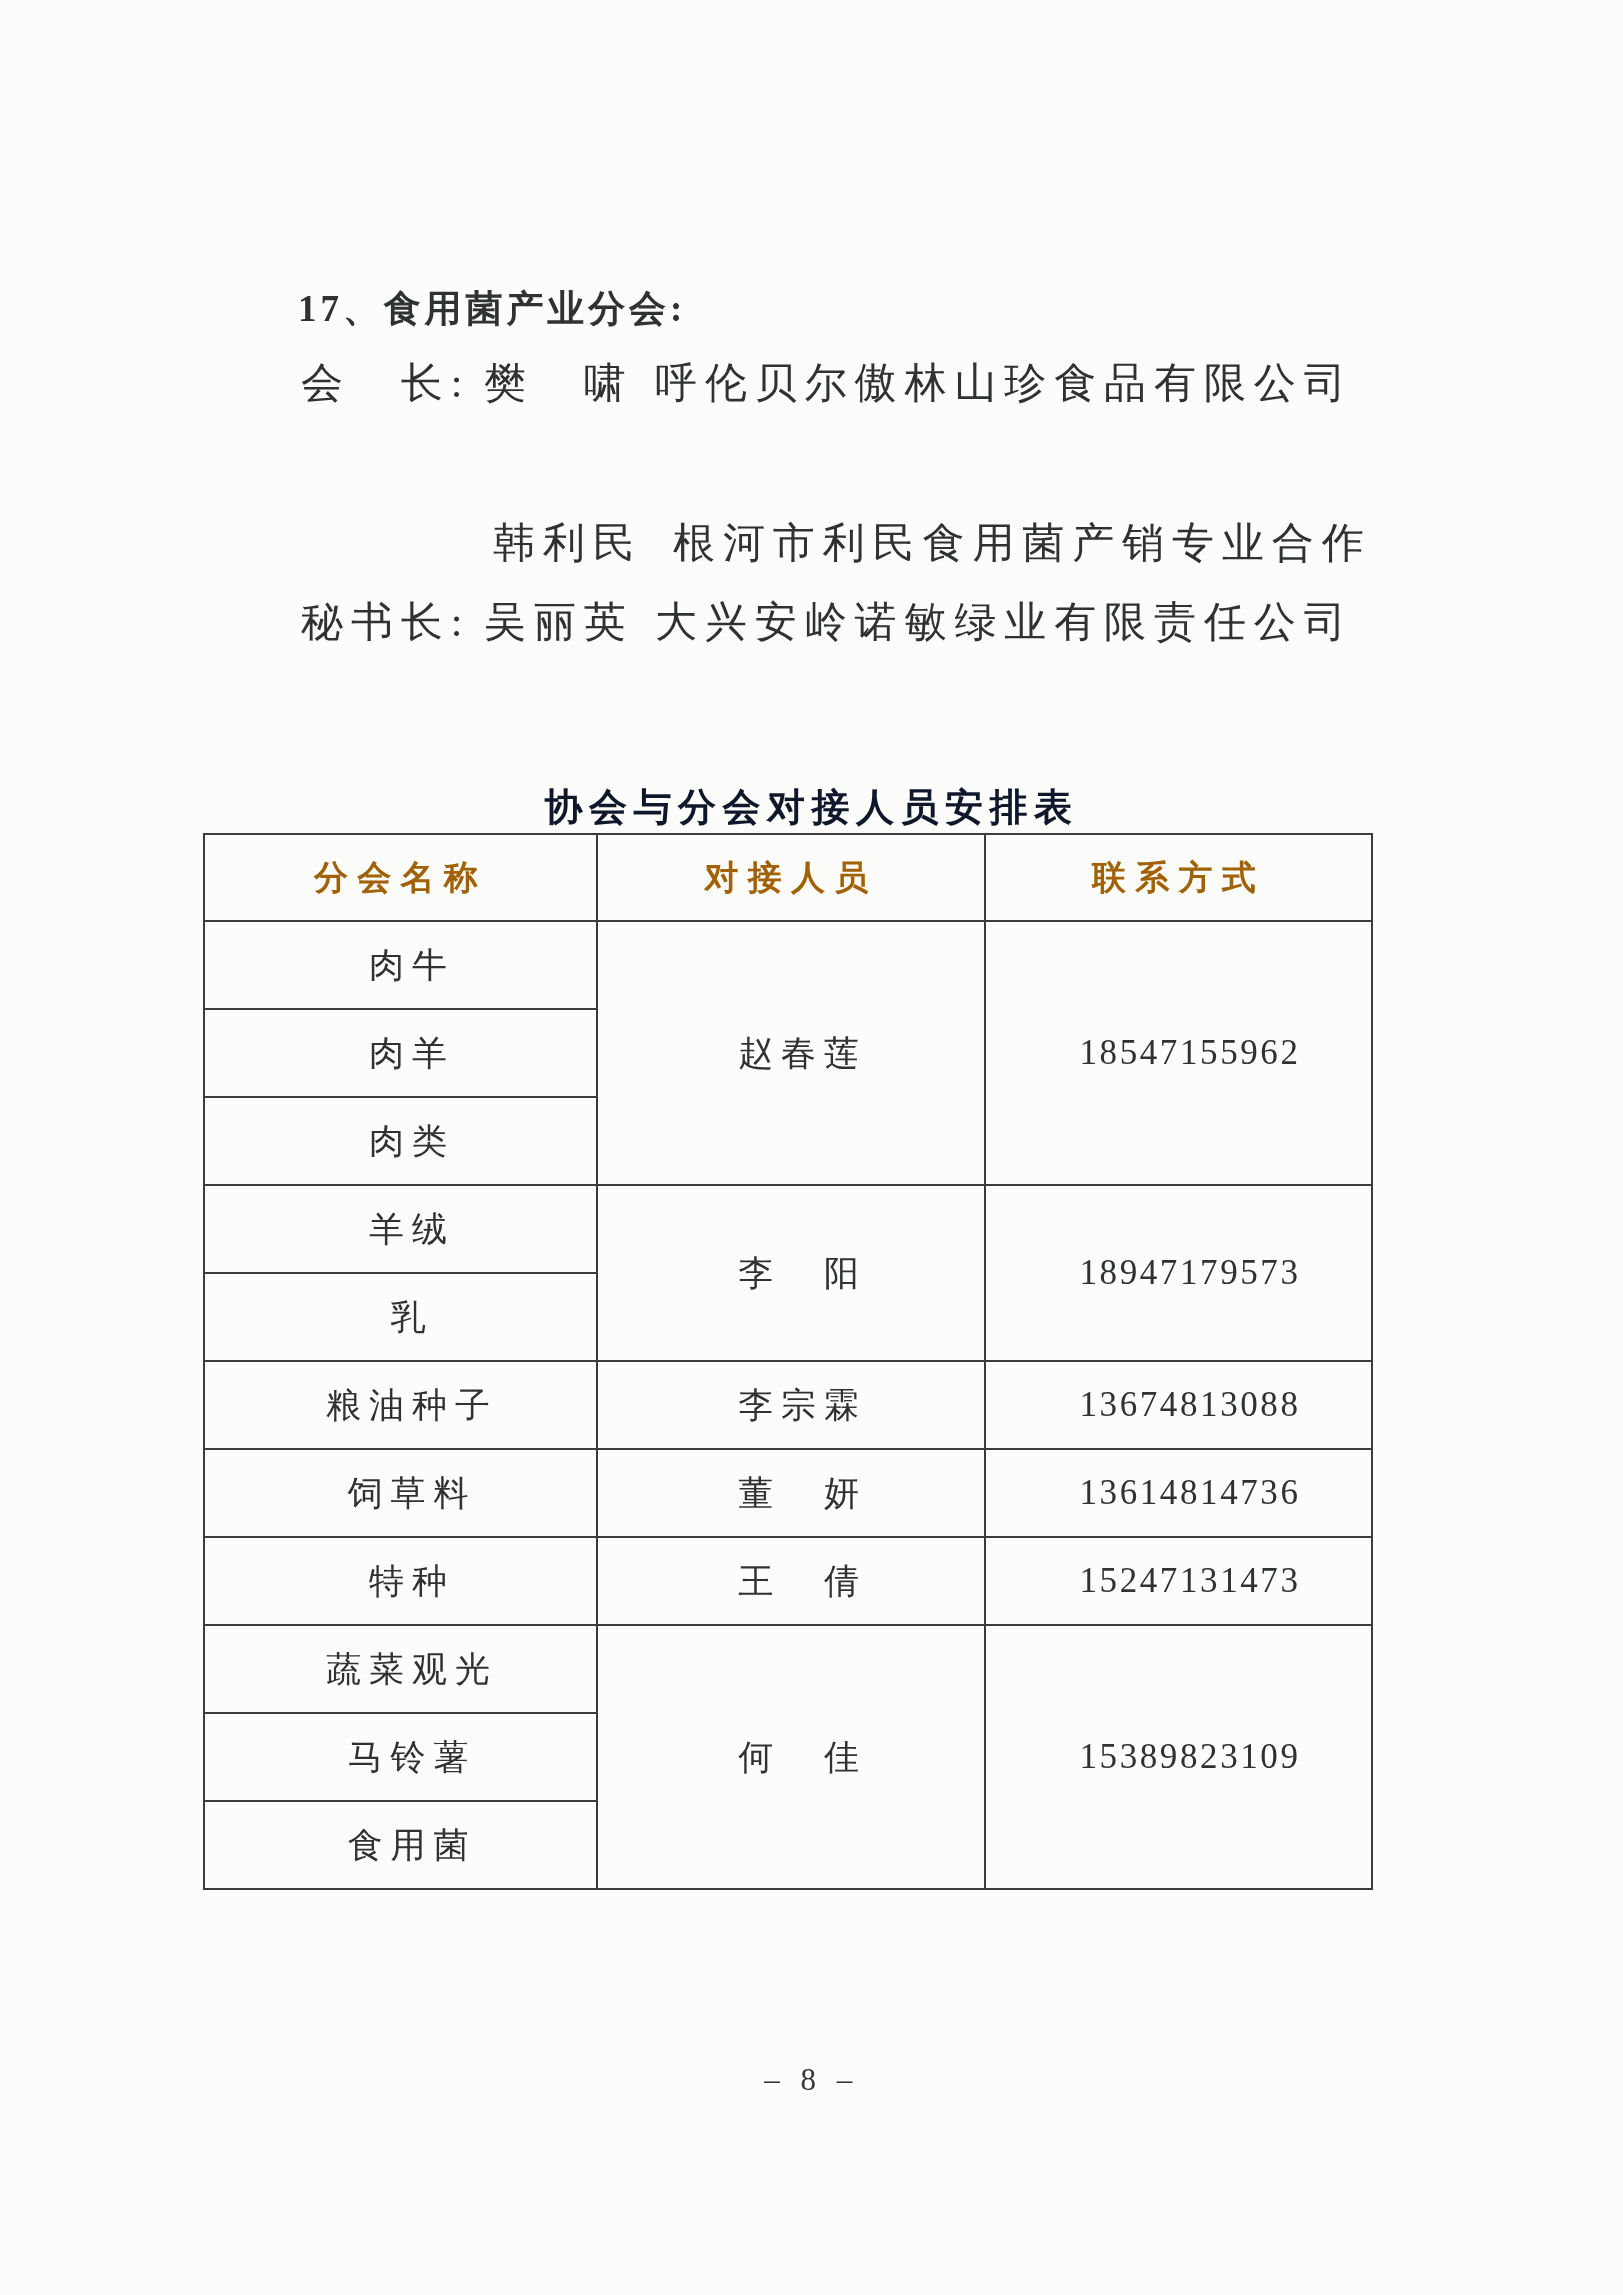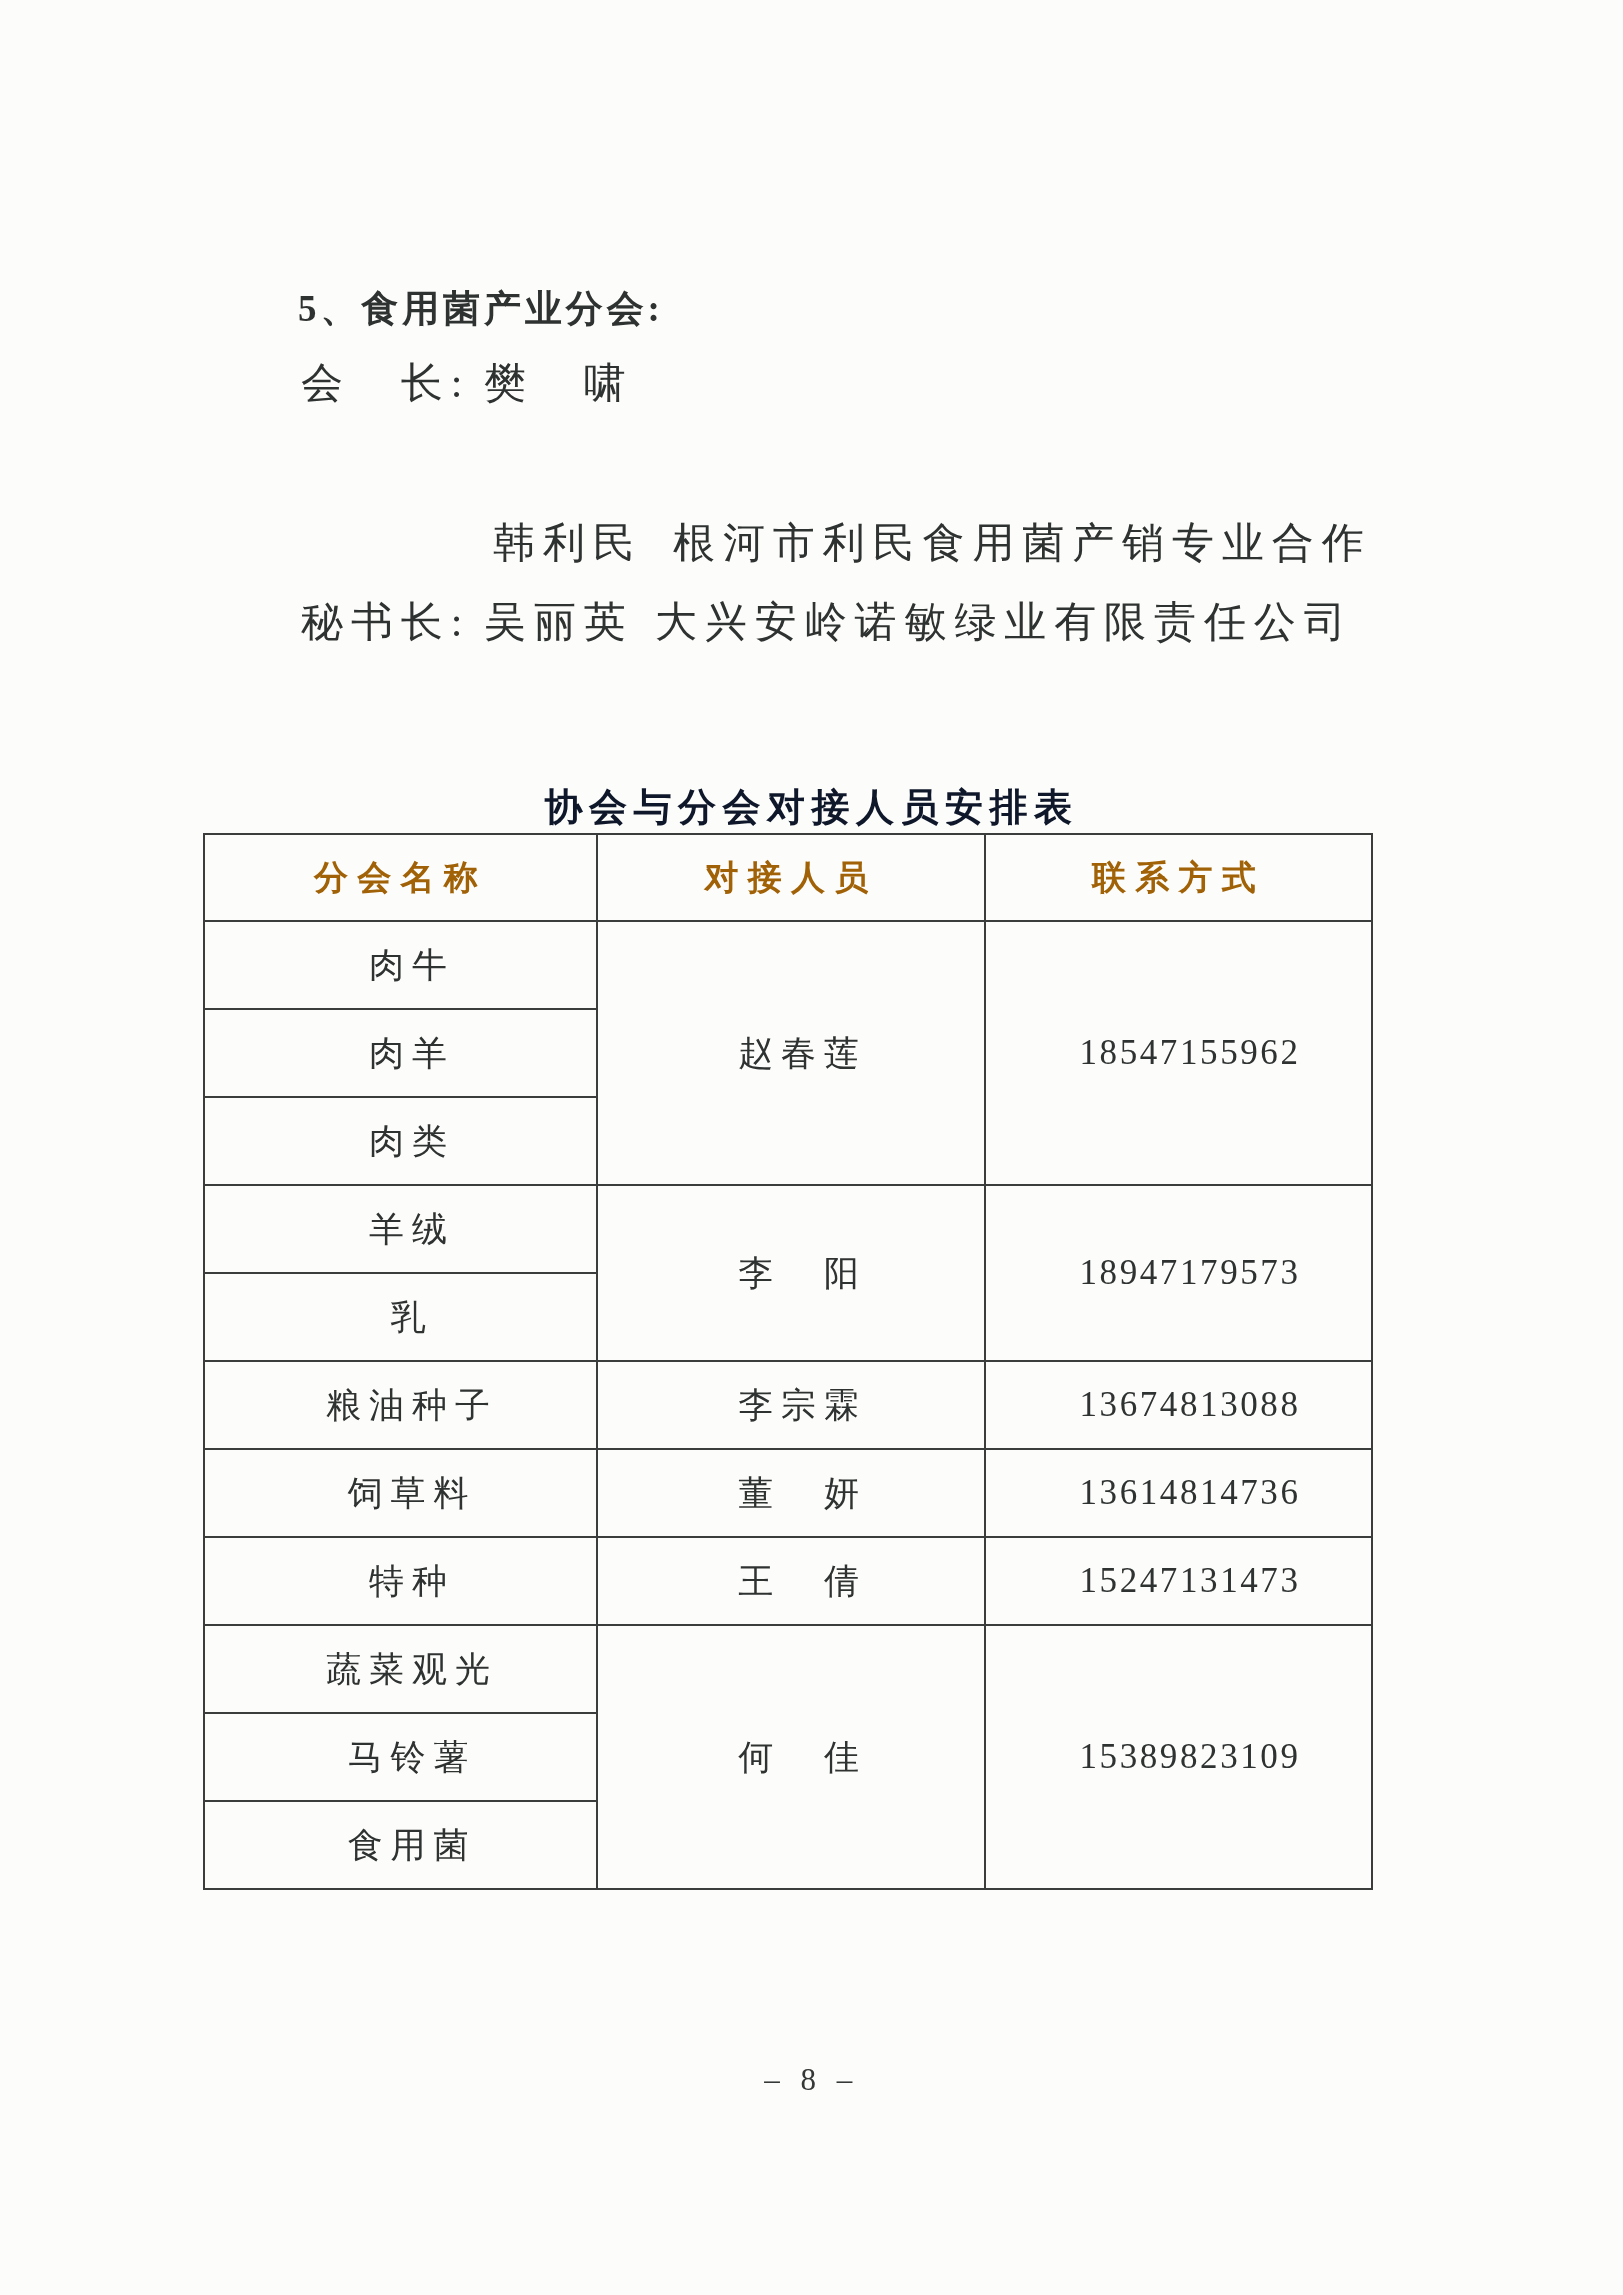--- a/index.html
+++ b/index.html
@@ -103,25 +103,26 @@
     letter-spacing: 6.5px;
     color: #343837;
     white-space: pre;
   }
 </style>
 </head>
 <body>
 
 <div class="page">
 
-  <div class="section-heading">5、食用菌产业分会:</div>
+  <div class="section-heading">17、食用菌产业分会:</div>
 
   <div class="officer-line" style="top: 362px;">
     <span class="officer-role">会　长:</span>
     <span class="officer-name">樊　啸</span>
+    <span class="officer-org">呼伦贝尔傲林山珍食品有限公司</span>
   </div>
 
 
   <div class="officer-line" style="top: 522px; gap: 9px;">
     <span class="officer-role"></span>
     <span class="officer-name">韩利民</span>
     <span class="officer-org">根河市利民食用菌产销专业合作</span>
   </div>
 
   <div class="officer-line" style="top: 601px;">

